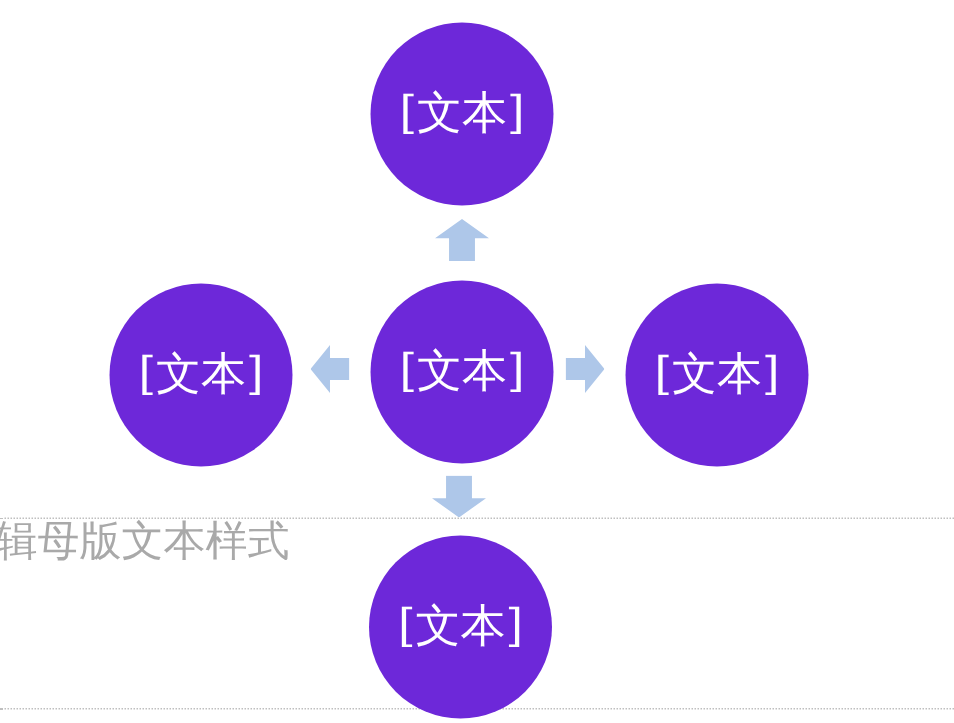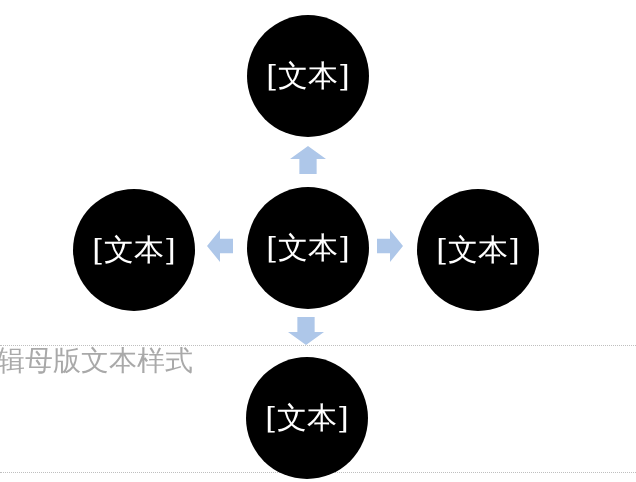--- a/index.html
+++ b/index.html
@@ -39,21 +39,21 @@
     z-index: 1;
     font-family: "Liberation Sans", "DejaVu Sans", sans-serif;
   }
 
   
   .node {
     position: absolute;
     width: 122px;
     height: 122px;
     border-radius: 50%;
-    background: #000000;
+    background: #6d28d9;
     display: flex;
     align-items: center;
     justify-content: center;
     z-index: 2;
     text-align: center;
   }
   .node-label {
     color: #ffffff;
     font-size: 30px;
     line-height: 1;

